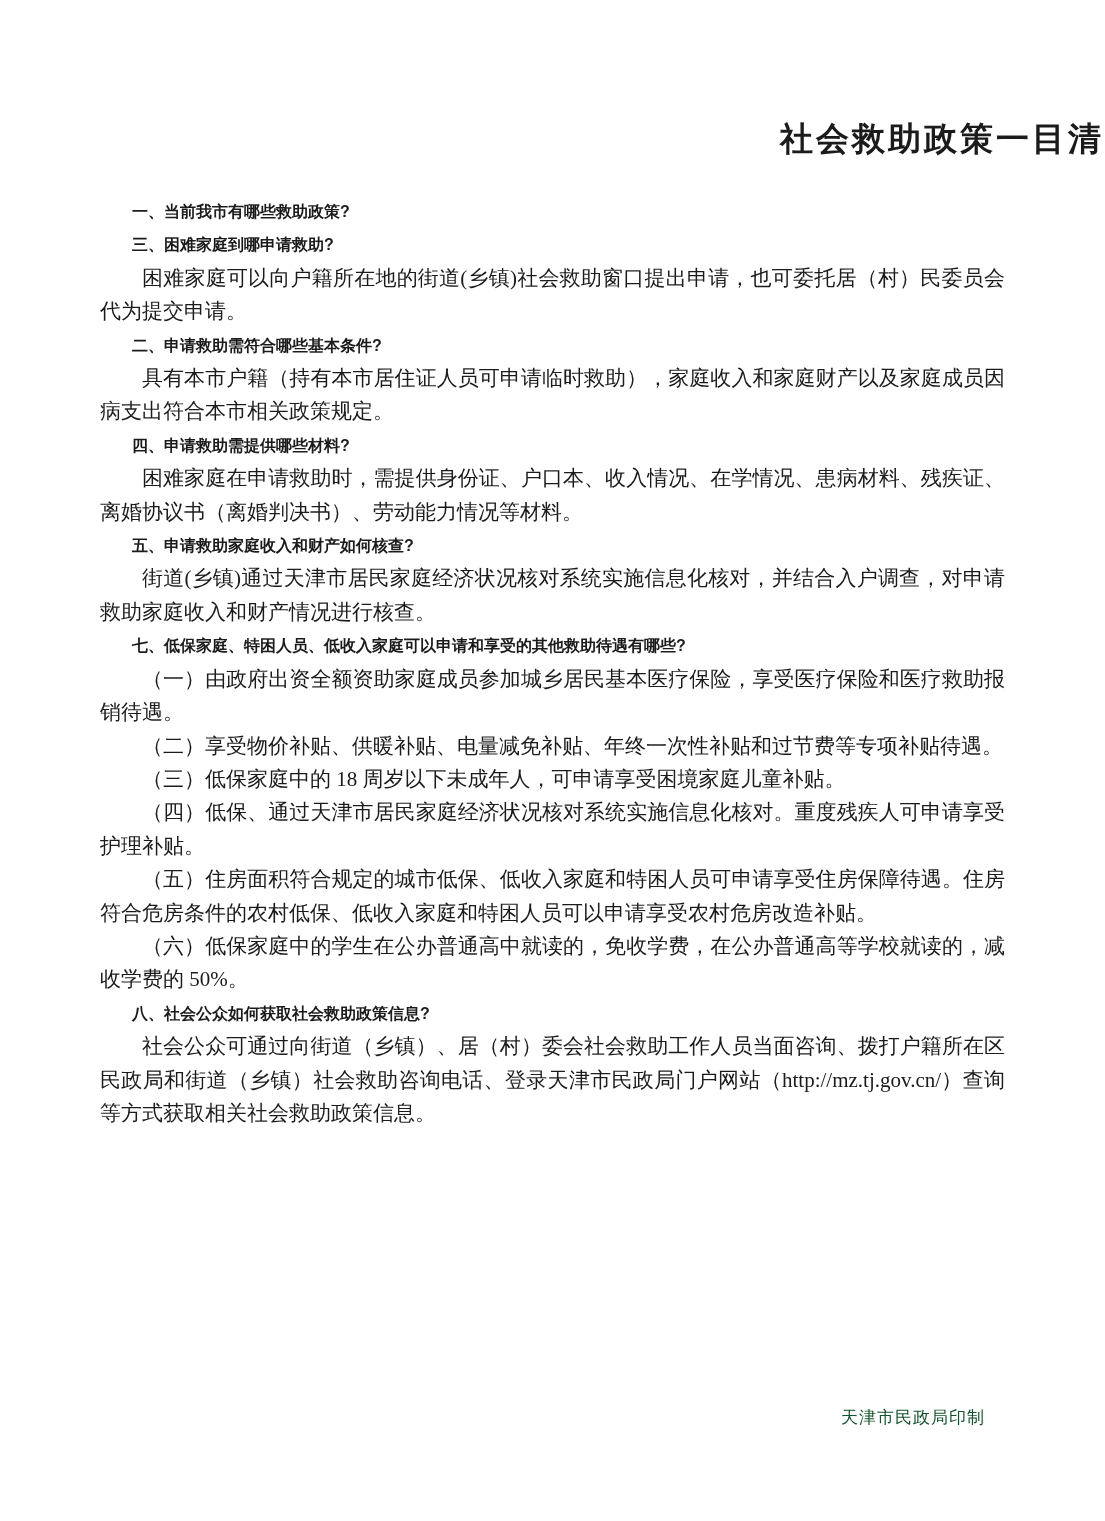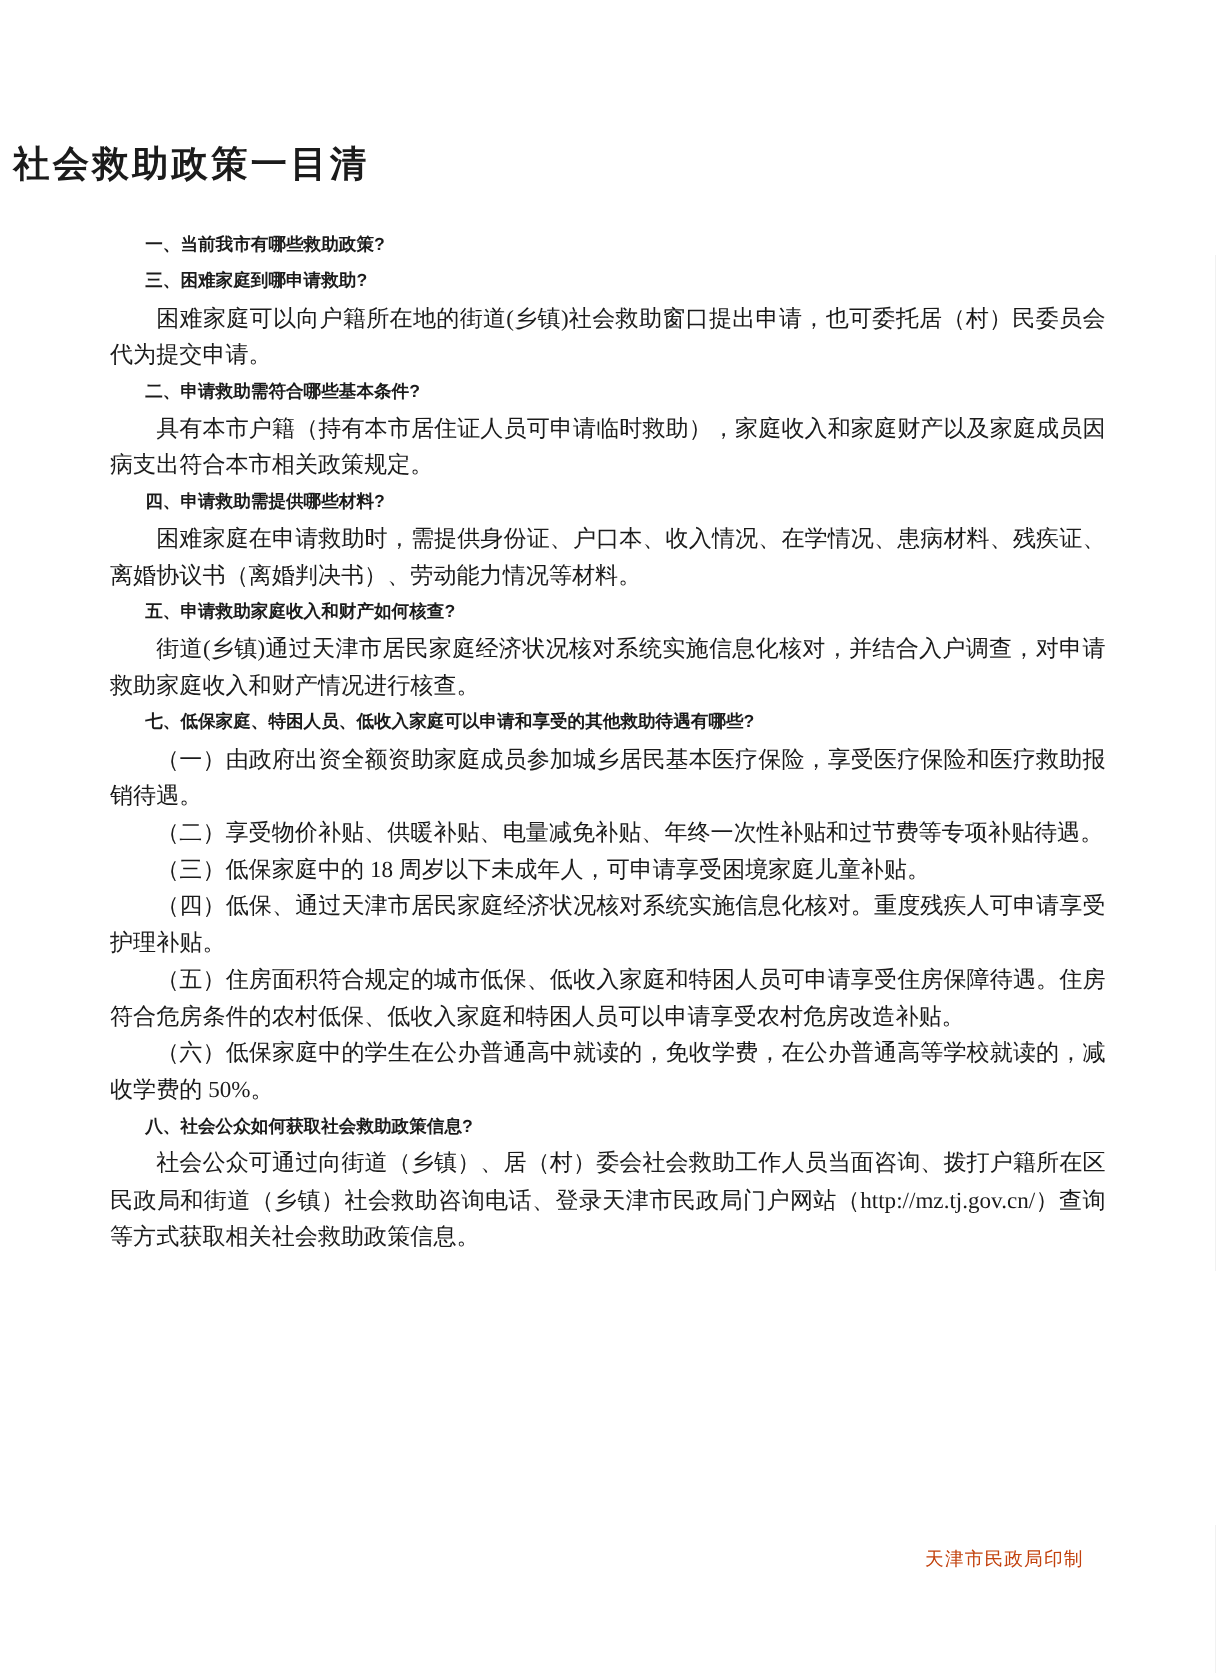--- a/index.html
+++ b/index.html
@@ -11,23 +11,23 @@
     position: relative;
     width: 1105px;
     height: 1521px;
     margin: 0 auto;
     background: #ffffff;
     color: #1b1b1b;
     overflow: hidden;
     font-family: "Liberation Serif", serif;
   }
   .doc-title {
-    margin: 12px;
+    margin: 1px;
     padding-top: 116px;
-    text-align: left;
+    text-align: right;
     font-size: 33px;
     line-height: 44px;
     font-weight: bold;
     letter-spacing: 3px;
     font-family: "Liberation Serif", serif;
   }
   .doc-body {
     margin: 34px 100px 0 100px;
     font-size: 21px;
     line-height: 33.4px;
@@ -48,21 +48,21 @@
   .a {
     margin: 0;
     text-indent: 2em;
   }
   .doc-footer {
     position: absolute;
     right: 120px;
     bottom: 92px;
     font-size: 17px;
     letter-spacing: 1px;
-    color: #c2410c;
+    color: #14532d;
     font-family: "Liberation Sans", sans-serif;
   }
 </style>
 </head>
 <body>
 
 <div class="page">
 
   <h1 class="doc-title">社会救助政策一目清</h1>
 

